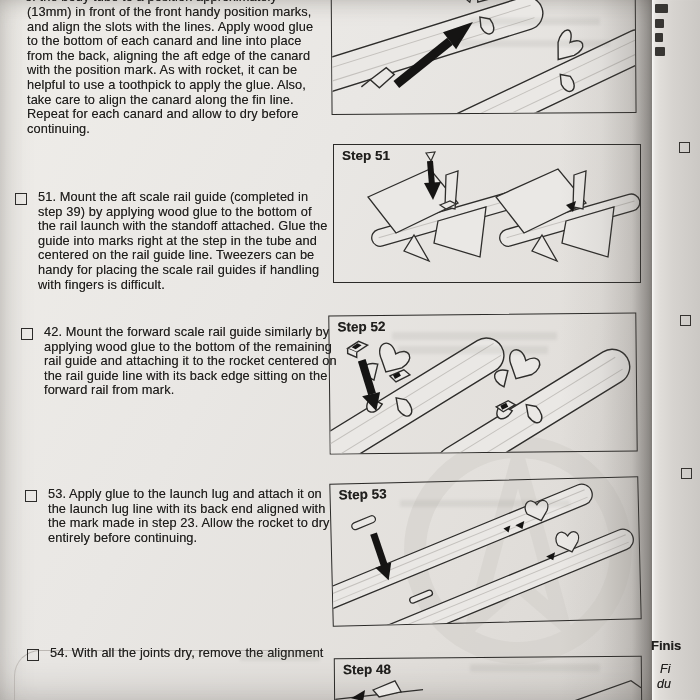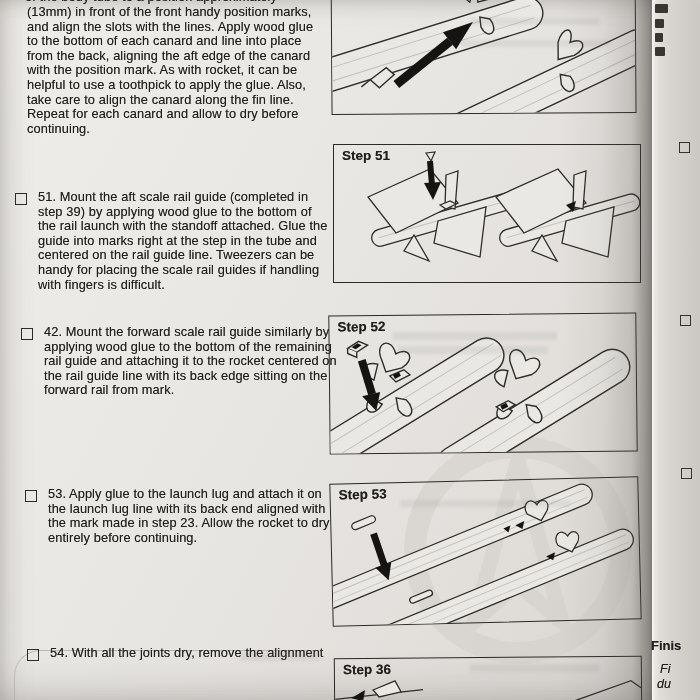--- a/index.html
+++ b/index.html
@@ -263,21 +263,21 @@
             <rect x="76" y="111" width="24" height="6" rx="3"></rect>
           </g>
           <polygon points="172,48 179,45 177,52" fill="#151413" stroke="none"></polygon>
         </g>
         <line x1="42" y1="50" x2="52" y2="82" stroke="#151413" stroke-width="7"></line>
         <polygon points="56,97 43,84 59,79" fill="#151413"></polygon>
       </svg>
     </div>
 
     <div class="fig" style="left:334px;top:657px;width:306px;height:52px;transform:rotate(-0.5deg);overflow:hidden;">
-      <span class="fig-label">Step 36</span>
+      <span class="fig-label">Step 48</span>
       <svg width="306" height="52" viewBox="0 0 306 52">
         <line x1="0" y1="40" x2="88" y2="31" stroke="#2e2d2b" stroke-width="1.3"></line>
         <polygon points="16,39 30,31 28,42" fill="#151413"></polygon>
         <polygon points="38,31 60,22 66,33 44,38" fill="#eae8e5" stroke="#2e2d2b" stroke-width="1.3"></polygon>
         <path d="M215,52 L296,24 L306,31" fill="none" stroke="#2e2d2b" stroke-width="1.3"></path>
       </svg>
     </div>
 
     <div class="ghost" style="left:470px;top:18px;width:130px;height:7px;"></div>
     <div class="ghost" style="left:460px;top:40px;width:150px;height:7px;"></div>

